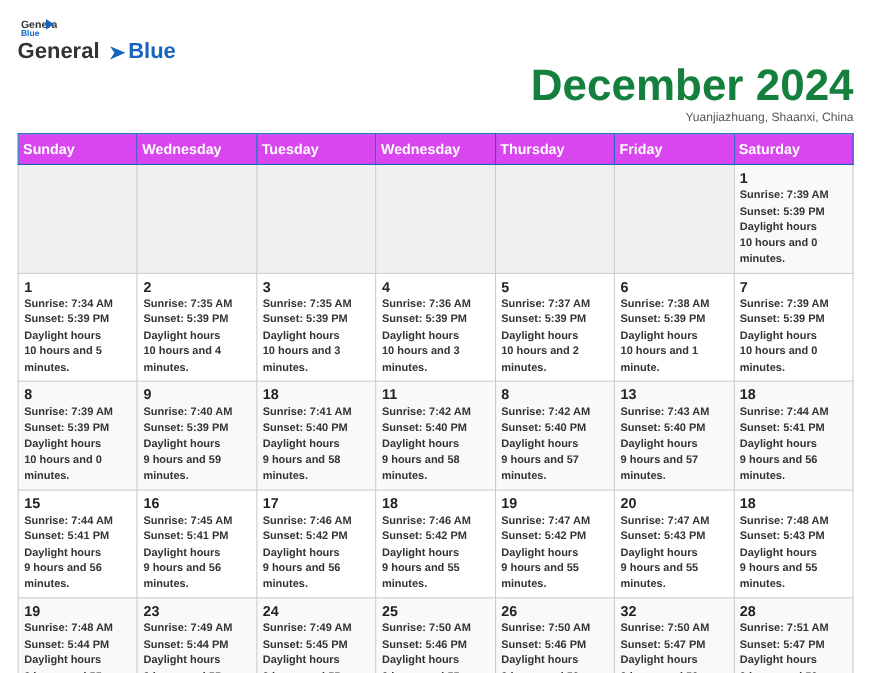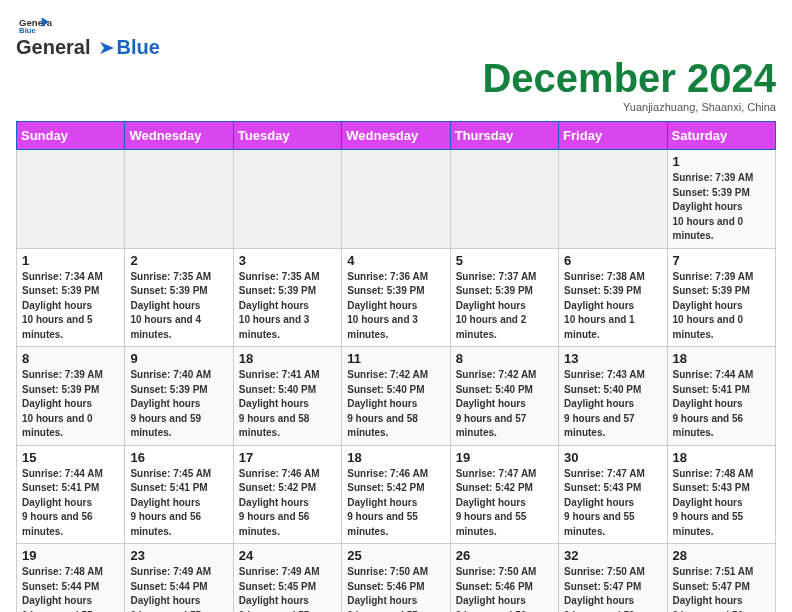--- a/index.html
+++ b/index.html
@@ -208,21 +208,21 @@
         </td>
         <td>
           <span class="day-num">18</span>
           <div class="day-info">Sunrise: 7:46 AM<br>Sunset: 5:42 PM<br>Daylight hours<br>9 hours and 55 minutes.</div>
         </td>
         <td>
           <span class="day-num">19</span>
           <div class="day-info">Sunrise: 7:47 AM<br>Sunset: 5:42 PM<br>Daylight hours<br>9 hours and 55 minutes.</div>
         </td>
         <td>
-          <span class="day-num">30</span>
+          <span class="day-num">20</span>
           <div class="day-info">Sunrise: 7:47 AM<br>Sunset: 5:43 PM<br>Daylight hours<br>9 hours and 55 minutes.</div>
         </td>
         <td>
           <span class="day-num">18</span>
           <div class="day-info">Sunrise: 7:48 AM<br>Sunset: 5:43 PM<br>Daylight hours<br>9 hours and 55 minutes.</div>
         </td>
       </tr>
       <tr>
         <td>
           <span class="day-num">19</span>

